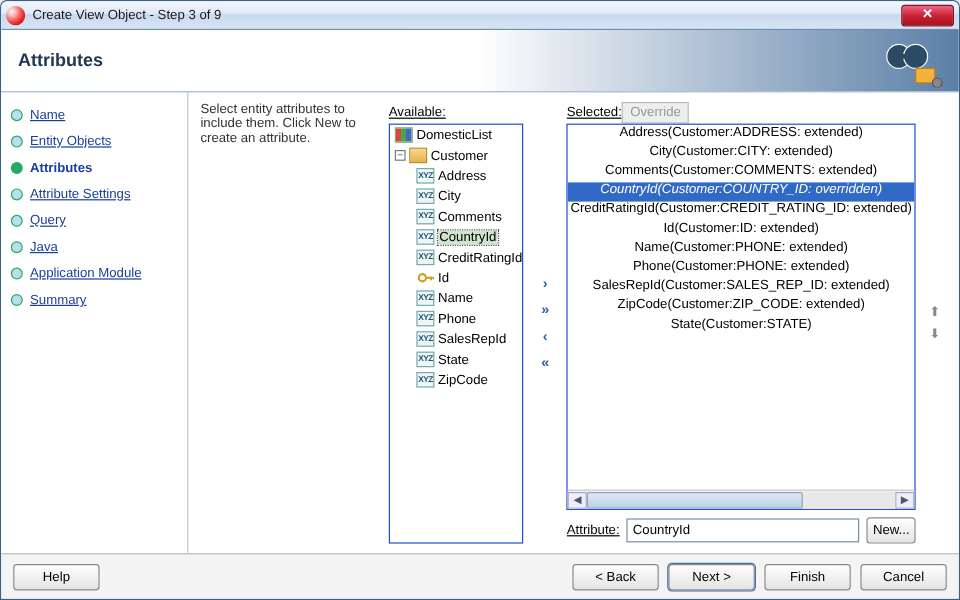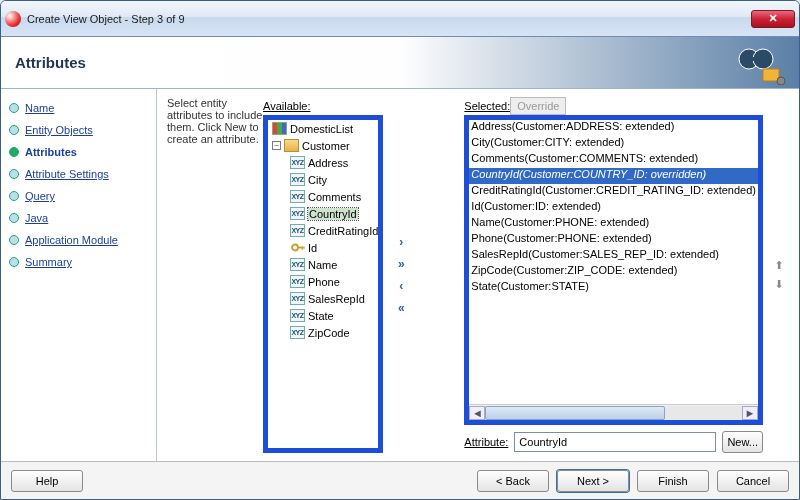--- a/index.html
+++ b/index.html
@@ -1,41 +1,41 @@
 <!DOCTYPE html>
 <html><head>
 <meta charset="utf-8">
 <style>
   * { box-sizing: border-box; font-family: "Segoe UI", Tahoma, sans-serif; font-size: 11px; }
   html, body { margin: 0; padding: 0; width: 800px; height: 500px; overflow: hidden; }
   .window { width: 800px; height: 500px; border: 1px solid #3a5f8a; background: #fff; display: flex; flex-direction: column; box-shadow: 0 0 10px rgba(0,0,0,0.3); border-radius: 6px 6px 0 0; overflow:hidden;}
-  .titlebar { height: 36px; background: linear-gradient(to bottom, #f3f7fc 0%, #dfe9f5 45%, #c9d9ee 46%, #d6e4f4 100%); display: flex; align-items: center; padding: 0 4px; border-bottom: 1px solid #6f8db3; }
+  .titlebar { height: 24px; background: linear-gradient(to bottom, #f3f7fc 0%, #dfe9f5 45%, #c9d9ee 46%, #d6e4f4 100%); display: flex; align-items: center; padding: 0 4px; border-bottom: 1px solid #6f8db3; }
   .titlebar .icon { width: 16px; height: 16px; border-radius: 50%; background: radial-gradient(circle at 30% 30%, #fff, #e33 60%, #900); margin-right: 6px; }
   .titlebar .title { color: #1a1a1a; flex: 1; }
   .titlebar .close { width: 44px; height: 18px; background: linear-gradient(to bottom,#e68,#c23 50%,#a12); border: 1px solid #7a1a1a; border-radius: 3px; color: #fff; text-align: center; line-height: 14px; font-weight: bold; cursor: pointer; }
   .banner { height: 52px; background: linear-gradient(to right, #fff 0%, #fefefe 50%, #5b7fa6 100%); border-bottom: 1px solid #9db4cf; display:flex; align-items:center; padding: 0 14px; position:relative; }
   .banner h1 { font-size: 15px; font-weight: bold; color: #1f3552; margin:0; }
   .banner .art { position:absolute; right:10px; top:4px; width:60px; height:44px; }
   .body { flex:1; display:flex; background:#fff; }
   .sidebar { width: 156px; border-right: 1px solid #bcb; background:#fff; padding: 8px 0 0 0; }
   .step { display:flex; align-items:center; height:22px; padding-left:8px; }
   .step .dot { width:10px; height:10px; border-radius:50%; border:1px solid #2a6; background:#bde; margin-right:6px; flex-shrink:0;}
   .step.current .dot { background:#2a6; }
   .step a { color:#1a3e9a; text-decoration: underline; cursor:pointer;}
   .step.current span { color:#1a3e9a; font-weight:bold; text-decoration:none;}
   .main { flex:1; padding: 8px 10px; display:flex; flex-direction:row; }
   .instr { color:#333; margin-bottom:8px; }
   .panels { display:flex; flex:1; gap:6px; min-height:0; }
   .panelcol { display:flex; flex-direction:column; }
   .panelcol.left { flex:1; }
-  .panelcol.right { flex:1.15;margin-left:45px; }
+  .panelcol.right { flex:1.15; }
   .panel-label-row{display:flex; align-items:center; justify-content:flex-start; height:18px;}
   .panel-label { text-decoration: underline; }
   .override { padding:0 6px; height:18px; background:#eee; border:1px solid #bbb; color:#999; }
-  .listbox { flex:1; border:5px solid #1d4ed8; background:#fff; overflow:auto; position:relative;}
+  .listbox { flex:1; border:1px solid #1d4ed8; background:#fff; overflow:auto; position:relative;text-align:center;}
   .tree-node { padding:1px 0 1px 4px; white-space:nowrap; display:flex; align-items:center; height:17px; gap:3px;}
   .tree-children { padding-left: 18px; }
   .expander { width:9px; height:9px; border:1px solid #7a7a7a; display:inline-flex; align-items:center; justify-content:center; font-size:8px; line-height:8px; color:#444; background:#fff; cursor:pointer; flex-shrink:0;}
   .eicon { width:15px; height:13px; display:inline-flex; align-items:center; justify-content:center; flex-shrink:0; font-size:9px;}
   .xyz { border:1px solid #7aa; color:#257; background:#eef6f6; font-size:7px; font-weight:bold; padding:0 1px; letter-spacing:-0.5px;}
   .key { width:14px; height:9px; display:inline-block;}
   .tree-label.sel { background:#cfe3cf; outline:1px dotted #555; padding:0 1px;}
   .sel-row { height:16px; padding:0 2px; white-space:nowrap; overflow:hidden;}
   .sel-row.hl { background:#3169c6; color:#fff;font-style:italic; }
   .shuttle { width:24px; display:flex; flex-direction:column; align-items:center; justify-content:center; gap:6px; }

